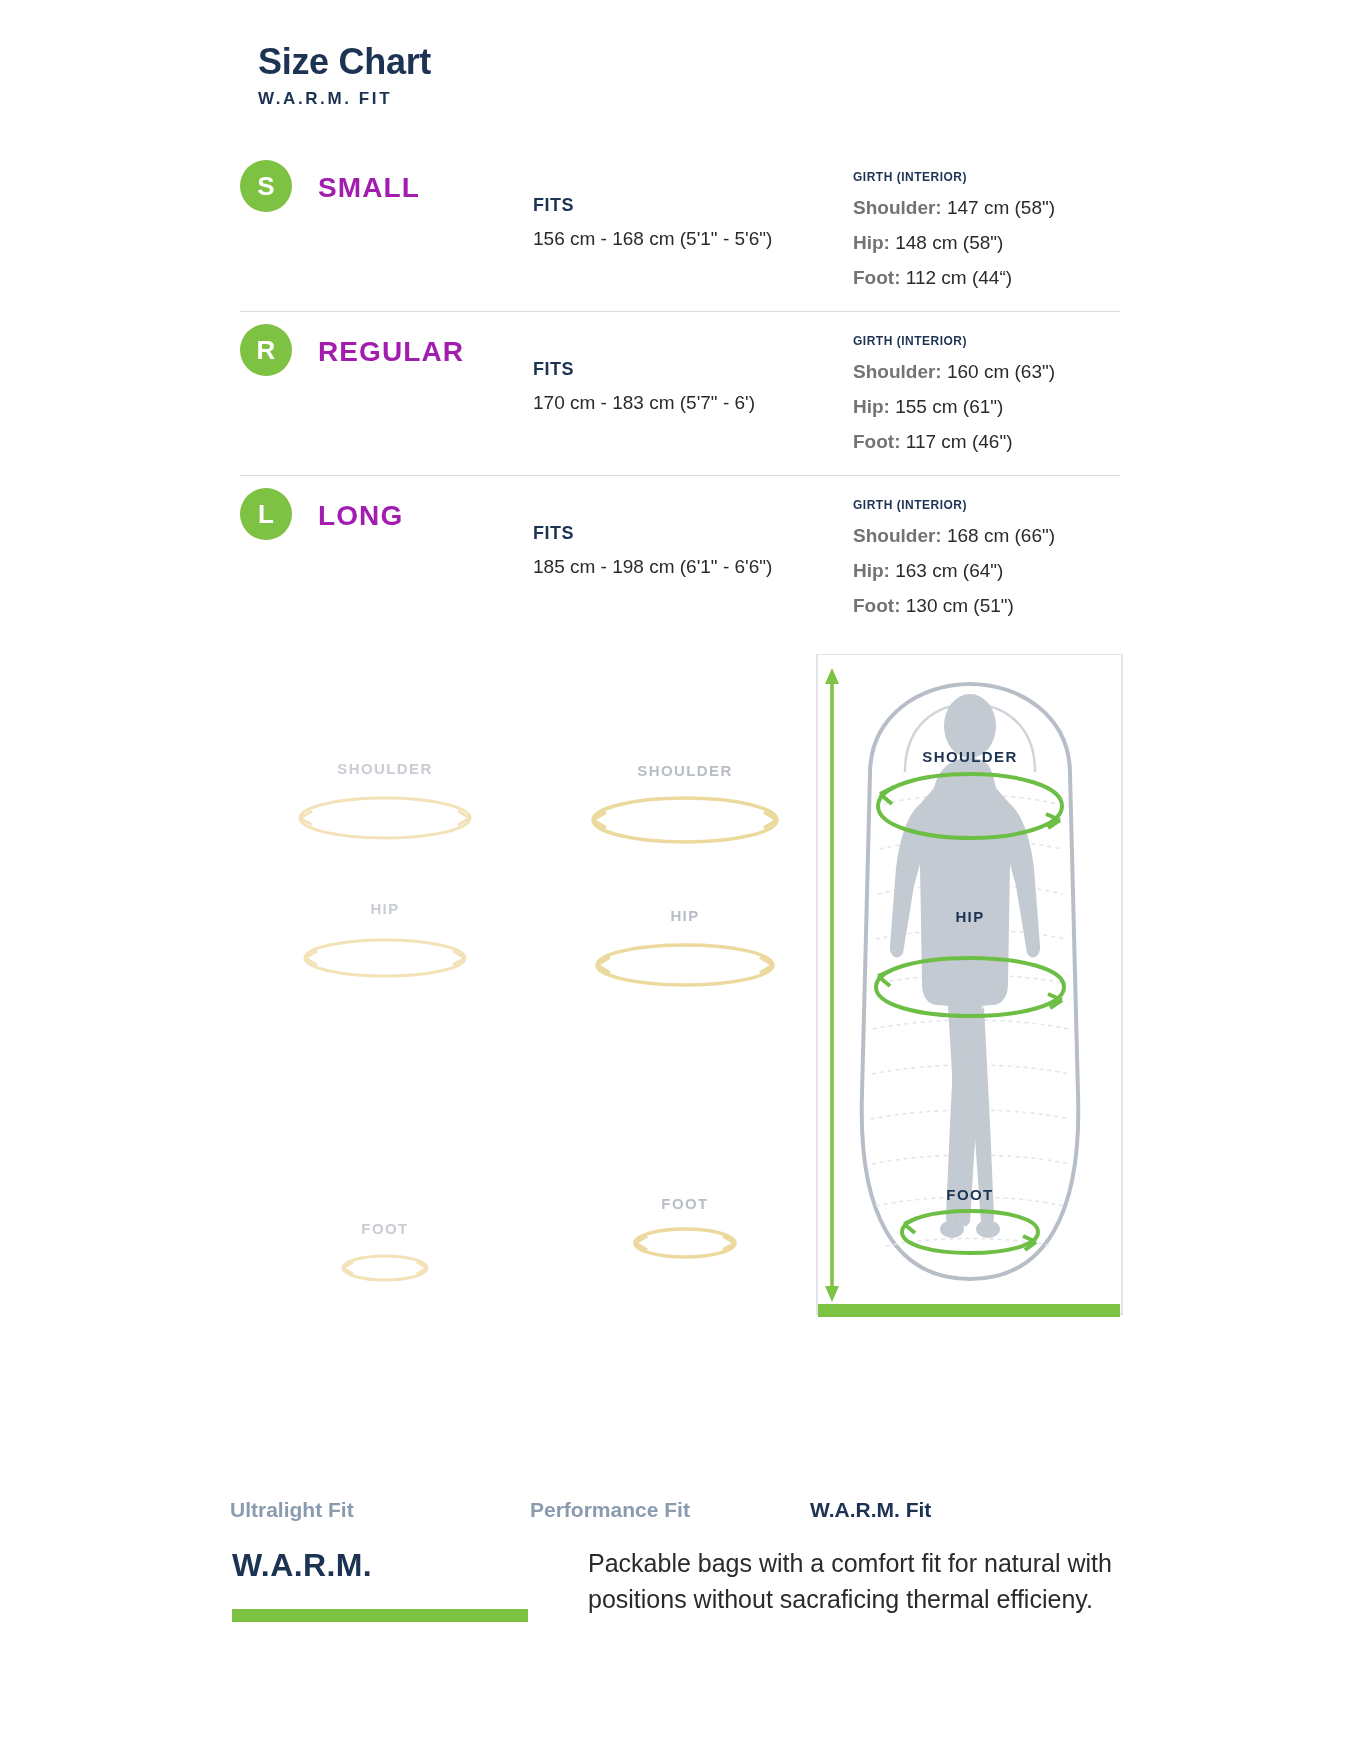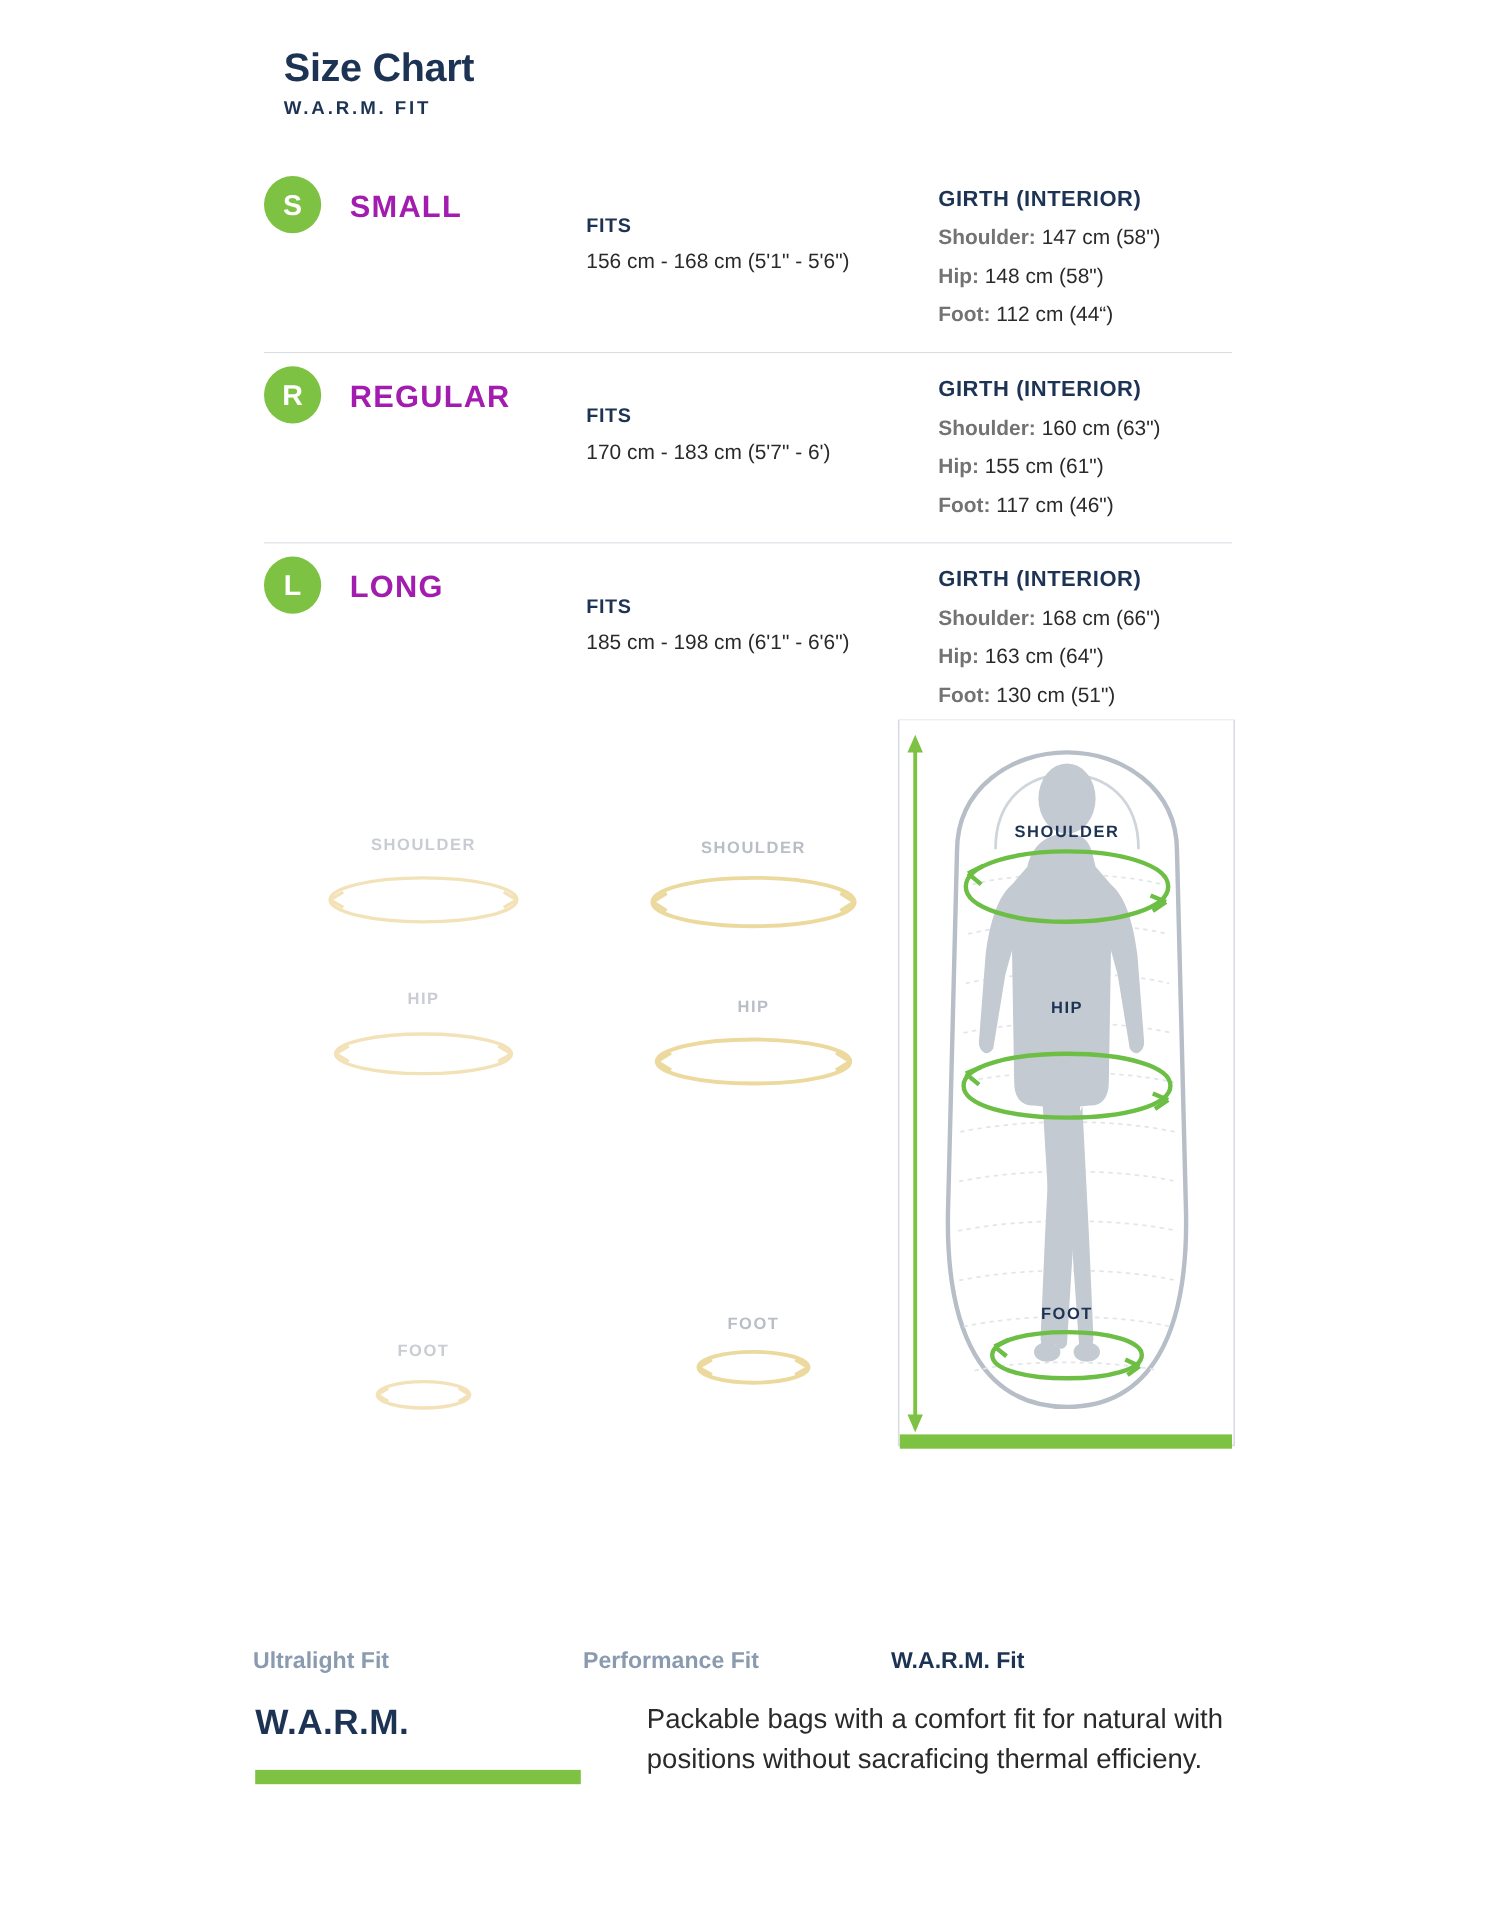--- a/index.html
+++ b/index.html
@@ -103,21 +103,21 @@
     font-size: 19px;
     color: #2a2a2a;
     margin-top: 12px;
     font-weight: 400;
   }
   .girth-cell {
     flex: 1 1 auto;
     padding-top: 10px;
   }
   .girth-label {
-    font-size: 20px;
+    font-size: 12px;
     font-weight: bold;
     letter-spacing: 0.5px;
     color: #1c3353;
   }
   .girth-line {
     font-size: 19px;
     color: #2a2a2a;
     margin-top: 13px;
   }
   .girth-line b {

